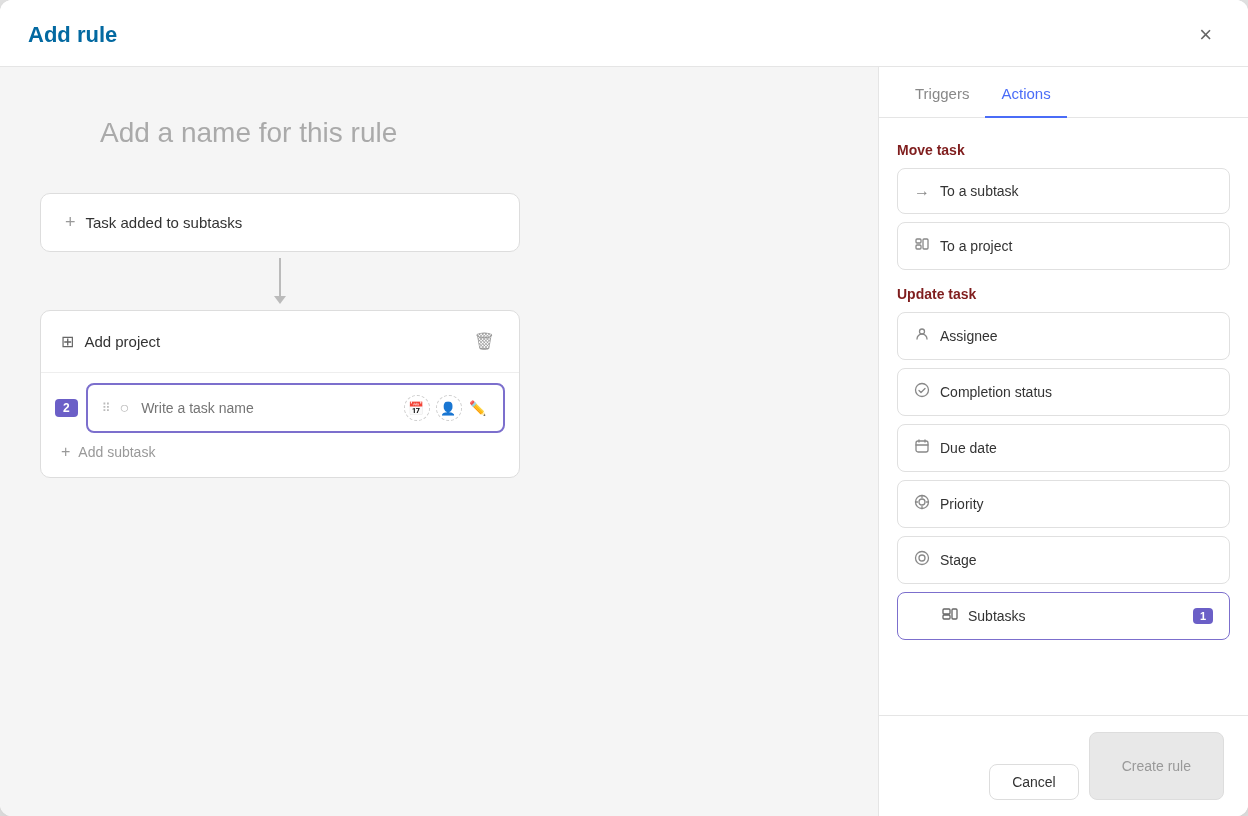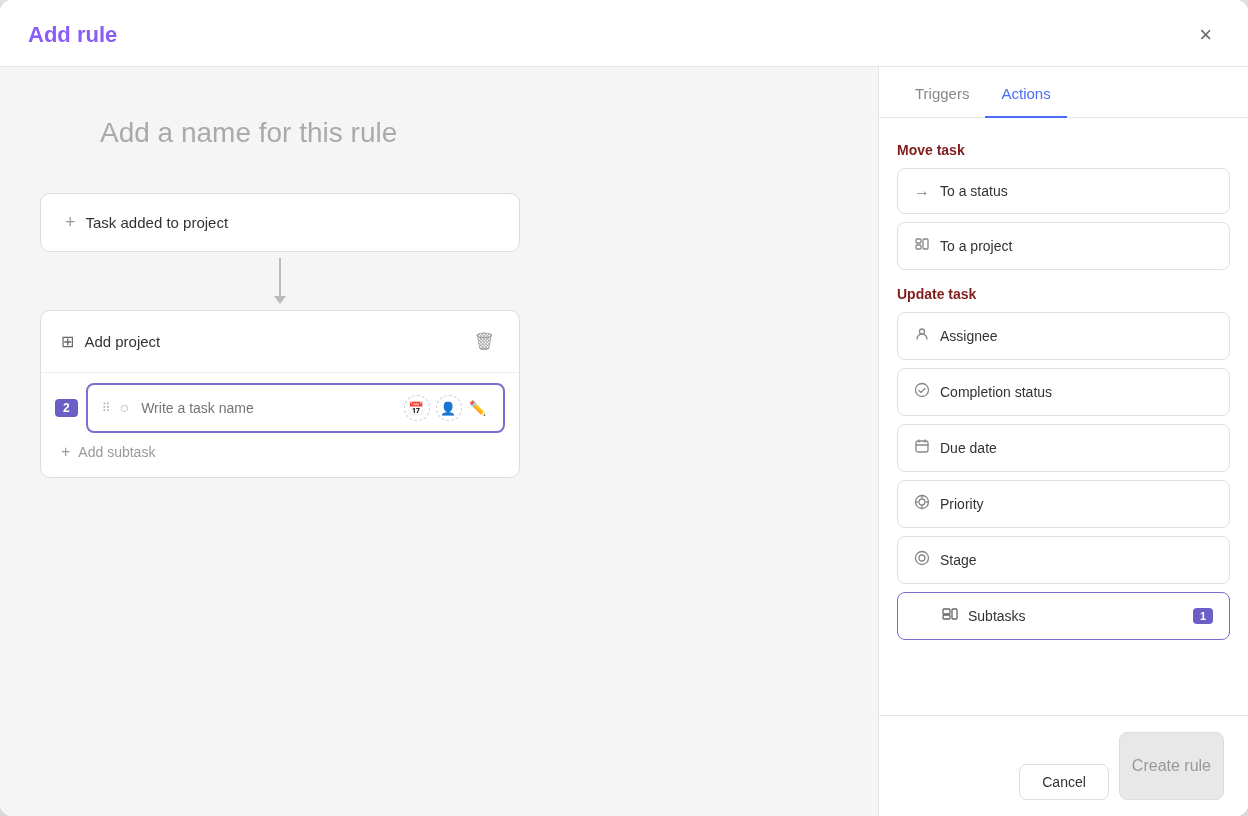--- a/index.html
+++ b/index.html
@@ -26,21 +26,21 @@
       display: flex;
       align-items: center;
       justify-content: space-between;
       padding: 20px 28px 16px 28px;
       border-bottom: 1px solid #e5e5e5;
       background: #fff;
     }
     .modal-title {
       font-size: 22px;
       font-weight: 600;
-      color: #8b5cf6;
+      color: #0369a1;
     }
     .close-btn {
       background: none;
       border: none;
       cursor: pointer;
       font-size: 22px;
       color: #666;
       padding: 4px 8px;
       border-radius: 6px;
       line-height: 1;
@@ -312,22 +312,22 @@
       padding: 9px 22px;
       font-size: 14px;
       cursor: pointer;
       color: #333;
       margin-top: 32px;
     }
     .btn-create {
       background: #e8e8e8;
       border: 1px solid #ddd;
       border-radius: 8px;
-      padding: 9px 12px;
-      font-size: 16px;
+      padding: 9px 32px;
+      font-size: 14px;
       cursor: pointer;
       color: #999;
     }
   </style>
 </head>
 <body>
 
 <div class="modal">
 
   <div class="modal-header">
@@ -337,21 +337,21 @@
 
   <div class="modal-body">
 
     <div class="left-panel">
       <div class="rule-name-heading">Add a name for this rule</div>
 
       <div class="flow-container">
 
         <div class="trigger-card">
           <span class="plus-icon">+</span>
-          <span>Task added to project</span>
+          <span>Task added to subtasks</span>
         </div>
 
         <div class="arrow-down">
           <div class="arrow-line"></div>
           <div class="arrow-head"></div>
         </div>
 
         <div class="action-card">
           <div class="action-card-header">
             <div class="action-card-title">
@@ -396,21 +396,21 @@
       <div class="tabs-row">
         <button class="tab">Triggers</button>
         <button class="tab active">Actions</button>
       </div>
 
       <div class="right-panel-content">
         <div class="section-label">Move task</div>
 
         <div class="action-option">
           <span class="action-option-icon">→</span>
-          <span class="action-option-label">To a status</span>
+          <span class="action-option-label">To a subtask</span>
         </div>
 
         <div class="action-option">
           <span class="action-option-icon">
             <svg width="16" height="16" viewBox="0 0 16 16" fill="none" xmlns="http://www.w3.org/2000/svg">
               <rect x="2" y="3" width="5" height="4" rx="1" stroke="#888" stroke-width="1.3"></rect>
               <rect x="2" y="9" width="5" height="4" rx="1" stroke="#888" stroke-width="1.3"></rect>
               <rect x="9" y="3" width="5" height="10" rx="1" stroke="#888" stroke-width="1.3"></rect>
             </svg>
           </span>

